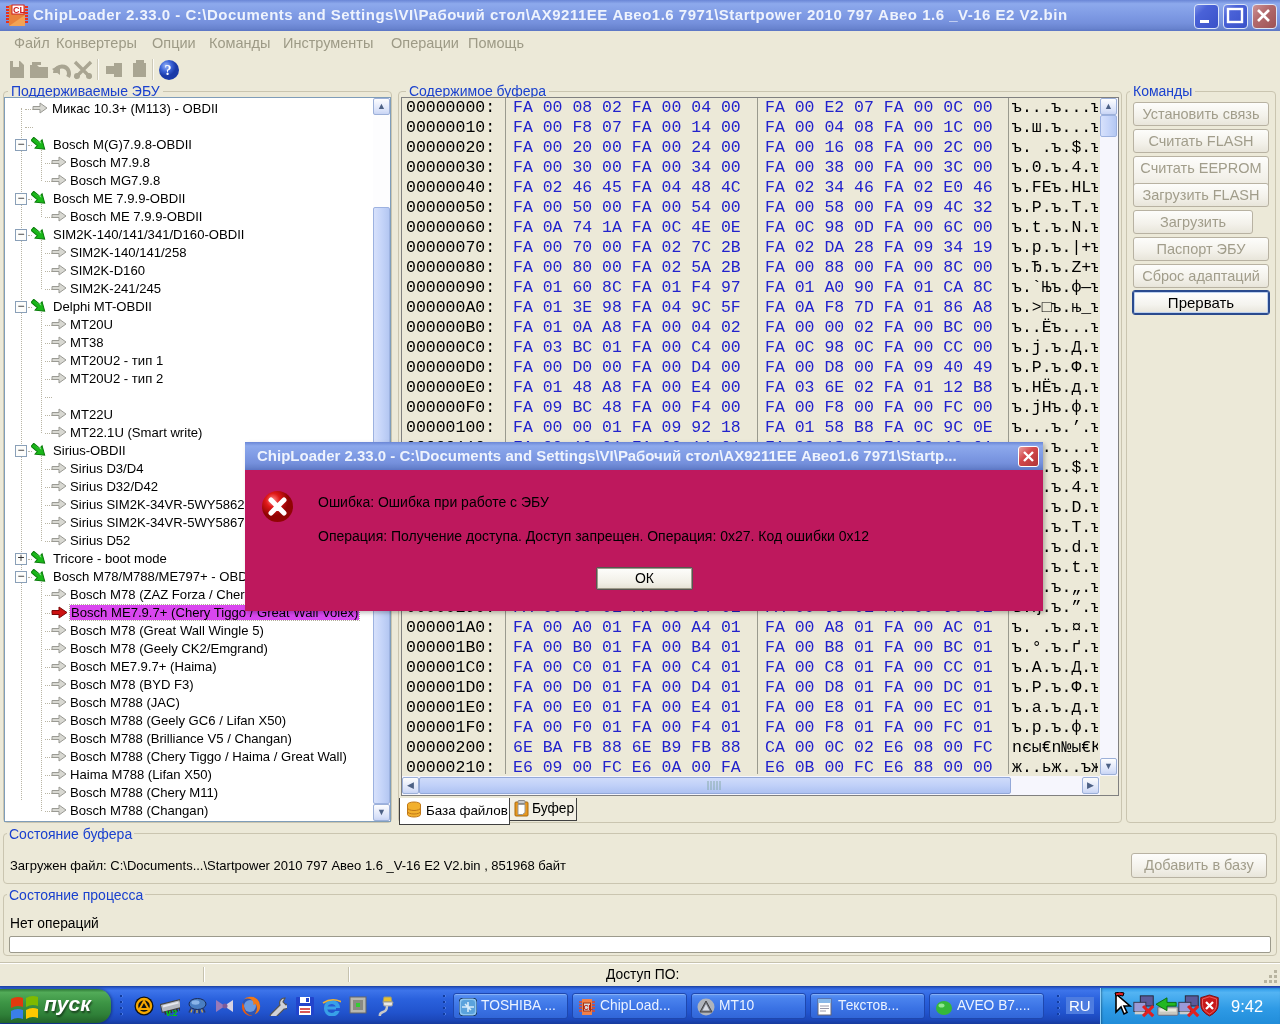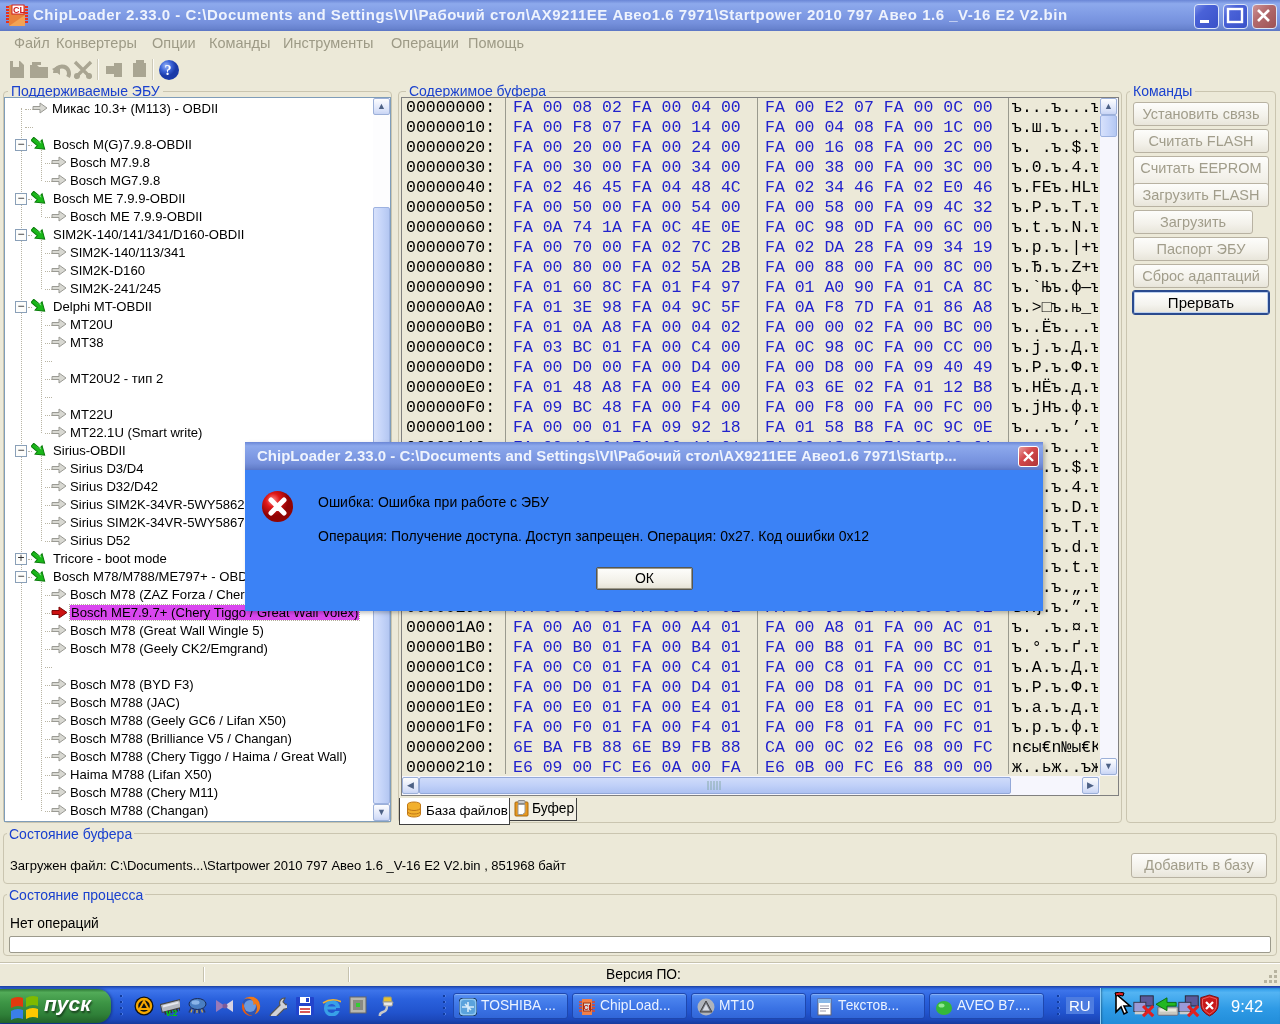--- a/index.html
+++ b/index.html
@@ -55,21 +55,21 @@
 .btn.en{color:#000;border:1px solid #2a4a8e;box-shadow:0 0 0 1px #2a4a8e inset, 0 0 0 2px #bcd0ee inset;
 background:linear-gradient(180deg,#ffffff 0%,#f4f3ee 60%,#e6e3d8 100%);font-size:15px}
 
 #dlg{position:absolute;left:245px;top:442px;width:798px;height:169px;background:#ece9d8;
 border:3px solid #7a95da;border-top:none;border-radius:0;z-index:40;box-shadow:2px 2px 4px rgba(0,0,0,.25)}
 #dlgtt{position:absolute;left:-3px;top:0;width:798px;height:28px;
 background:linear-gradient(180deg,#6a86d6 0%,#8da9ec 14%,#7e9ae4 50%,#7590dc 75%,#6883ce 90%,#5c76c4 100%);}
 #dlgtt s{left:12px;top:5px;font-size:15px;font-weight:bold;color:#eef3fd;white-space:nowrap}
 #dlgx{position:absolute;right:4px;top:4px;width:21px;height:21px;border-radius:3px;border:1px solid #fff;
 background:linear-gradient(135deg,#e8a0a0 0%,#d4494c 40%,#b03538 100%)}
-#dlgbody{position:absolute;left:-3px;top:28px;width:798px;height:141px;background:#3b82f6}
+#dlgbody{position:absolute;left:-3px;top:28px;width:798px;height:141px;background:#be185d}
 .dtx{position:absolute;font-size:14px;color:#000;white-space:nowrap}
 #okbtn{position:absolute;left:351px;top:97px;width:97px;height:23px;background:linear-gradient(180deg,#fefefc,#f1efe6 70%,#e4e1d4);
 border:1px solid #565650;box-shadow:0 0 0 1px #9e9a8a inset;border-radius:2px;text-align:center;font-size:14px;line-height:21px}
 
 .tab{position:absolute;font-size:13.8px;color:#000;border:1px solid #404040;border-top:none}
 
 .blab{position:absolute;font-size:14px;color:#1a41ce;background:#ece9d8;padding:0 2px;white-space:nowrap}
 .btxt{position:absolute;font-size:13.8px;color:#000;white-space:nowrap}
 #pbar{position:absolute;left:9px;top:936px;width:1262px;height:17px;background:#fff;border:1px solid #9c9a8c;border-radius:2px}
 #sstrip{position:absolute;left:0;top:963px;width:1280px;height:21px;background:#ece9d8;border-top:1px solid #fff;
@@ -224,21 +224,21 @@
           <path d="M-1 5.5 L7 5.5 L7 2 L15 7.5 L7 13 L7 9.5 L-1 9.5 Z" fill="#18b818" stroke="#0a7a0a" stroke-width="1"></path>
           <path d="M0 6.2 L6 6.2 L6 3.5 L9 5.5 Z" fill="#8ee88e"></path>
         </g>
       </svg>
       <s class="tt" style="left:48px">SIM2K-140/141/341/D160-OBDII</s>
     </div>
 <div class="ti" style="top:146px">
       <svg class="tic" style="left:46px" width="16" height="12" viewBox="0 0 16 12">
         <path d="M1 4.5 L8 4.5 L8 1 L15 6 L8 11 L8 7.5 L1 7.5 Z" fill="#d8d8d2" stroke="#9a9a94" stroke-width="1"></path>
       </svg>
-      <s class="tt" style="left:65px">SIM2K-140/113/341</s>
+      <s class="tt" style="left:65px">SIM2K-140/141/258</s>
     </div>
 <div class="ti" style="top:164px">
       <svg class="tic" style="left:46px" width="16" height="12" viewBox="0 0 16 12">
         <path d="M1 4.5 L8 4.5 L8 1 L15 6 L8 11 L8 7.5 L1 7.5 Z" fill="#d8d8d2" stroke="#9a9a94" stroke-width="1"></path>
       </svg>
       <s class="tt" style="left:65px">SIM2K-D160</s>
     </div>
 <div class="ti" style="top:182px">
       <svg class="tic" style="left:46px" width="16" height="12" viewBox="0 0 16 12">
         <path d="M1 4.5 L8 4.5 L8 1 L15 6 L8 11 L8 7.5 L1 7.5 Z" fill="#d8d8d2" stroke="#9a9a94" stroke-width="1"></path>
@@ -260,20 +260,26 @@
         <path d="M1 4.5 L8 4.5 L8 1 L15 6 L8 11 L8 7.5 L1 7.5 Z" fill="#d8d8d2" stroke="#9a9a94" stroke-width="1"></path>
       </svg>
       <s class="tt" style="left:65px">MT20U</s>
     </div>
 <div class="ti" style="top:236px">
       <svg class="tic" style="left:46px" width="16" height="12" viewBox="0 0 16 12">
         <path d="M1 4.5 L8 4.5 L8 1 L15 6 L8 11 L8 7.5 L1 7.5 Z" fill="#d8d8d2" stroke="#9a9a94" stroke-width="1"></path>
       </svg>
       <s class="tt" style="left:65px">MT38</s>
     </div>
+<div class="ti" style="top:254px">
+      <svg class="tic" style="left:46px" width="16" height="12" viewBox="0 0 16 12">
+        <path d="M1 4.5 L8 4.5 L8 1 L15 6 L8 11 L8 7.5 L1 7.5 Z" fill="#d8d8d2" stroke="#9a9a94" stroke-width="1"></path>
+      </svg>
+      <s class="tt" style="left:65px">MT20U2 - тип 1</s>
+    </div>
 <div class="ti" style="top:272px">
       <svg class="tic" style="left:46px" width="16" height="12" viewBox="0 0 16 12">
         <path d="M1 4.5 L8 4.5 L8 1 L15 6 L8 11 L8 7.5 L1 7.5 Z" fill="#d8d8d2" stroke="#9a9a94" stroke-width="1"></path>
       </svg>
       <s class="tt" style="left:65px">MT20U2 - тип 2</s>
     </div>
 <div class="ti" style="top:308px">
       <svg class="tic" style="left:46px" width="16" height="12" viewBox="0 0 16 12">
         <path d="M1 4.5 L8 4.5 L8 1 L15 6 L8 11 L8 7.5 L1 7.5 Z" fill="#d8d8d2" stroke="#9a9a94" stroke-width="1"></path>
       </svg>
@@ -361,20 +367,26 @@
       <svg class="tic" style="left:46px" width="16" height="12" viewBox="0 0 16 12">
         <path d="M1 4.5 L8 4.5 L8 1 L15 6 L8 11 L8 7.5 L1 7.5 Z" fill="#d8d8d2" stroke="#9a9a94" stroke-width="1"></path>
       </svg>
       <s class="tt" style="left:65px">Bosch M78 (Great Wall Wingle 5)</s>
     </div>
 <div class="ti" style="top:542px">
       <svg class="tic" style="left:46px" width="16" height="12" viewBox="0 0 16 12">
         <path d="M1 4.5 L8 4.5 L8 1 L15 6 L8 11 L8 7.5 L1 7.5 Z" fill="#d8d8d2" stroke="#9a9a94" stroke-width="1"></path>
       </svg>
       <s class="tt" style="left:65px">Bosch M78 (Geely CK2/Emgrand)</s>
+    </div>
+<div class="ti" style="top:560px">
+      <svg class="tic" style="left:46px" width="16" height="12" viewBox="0 0 16 12">
+        <path d="M1 4.5 L8 4.5 L8 1 L15 6 L8 11 L8 7.5 L1 7.5 Z" fill="#d8d8d2" stroke="#9a9a94" stroke-width="1"></path>
+      </svg>
+      <s class="tt" style="left:65px">Bosch ME7.9.7+ (Haima)</s>
     </div>
 <div class="ti" style="top:578px">
       <svg class="tic" style="left:46px" width="16" height="12" viewBox="0 0 16 12">
         <path d="M1 4.5 L8 4.5 L8 1 L15 6 L8 11 L8 7.5 L1 7.5 Z" fill="#d8d8d2" stroke="#9a9a94" stroke-width="1"></path>
       </svg>
       <s class="tt" style="left:65px">Bosch M78 (BYD F3)</s>
     </div>
 <div class="ti" style="top:596px">
       <svg class="tic" style="left:46px" width="16" height="12" viewBox="0 0 16 12">
         <path d="M1 4.5 L8 4.5 L8 1 L15 6 L8 11 L8 7.5 L1 7.5 Z" fill="#d8d8d2" stroke="#9a9a94" stroke-width="1"></path>
@@ -555,21 +567,21 @@
 <s class="blab" style="left:7px;top:826px">Состояние буфера</s>
 <s class="btxt" style="left:10px;top:858px;font-size:13px">Загружен файл: C:\Documents...\Startpower 2010 797 Авео 1.6 _V-16 E2 V2.bin , 851968 байт</s>
 <div class="btn" style="left:1131px;top:853px;width:136px;height:25px;line-height:23px">Добавить в базу</div>
 <div class="gbox" style="left:3px;top:894px;width:1274px;height:62px"></div>
 <s class="blab" style="left:7px;top:887px">Состояние процесса</s>
 <s class="btxt" style="left:10px;top:916px">Нет операций</s>
 <div id="pbar"></div>
 <div id="sstrip">
 <i class="ssep" style="left:203px"></i>
     <i class="ssep" style="left:348px"></i>
-<s class="btxt" style="left:606px;top:3px">Версия ПО:</s>
+<s class="btxt" style="left:606px;top:3px">Доступ ПО:</s>
 <svg style="position:absolute;right:2px;top:6px" width="14" height="14">
       <g fill="#b8b4a0">
         <rect x="10" y="10" width="3" height="3"></rect>
         <rect x="10" y="5" width="3" height="3"></rect>
         <rect x="5" y="10" width="3" height="3"></rect>
         <rect x="10" y="0" width="3" height="3"></rect>
         <rect x="5" y="5" width="3" height="3"></rect>
         <rect x="0" y="10" width="3" height="3"></rect>
       </g>
     </svg>

